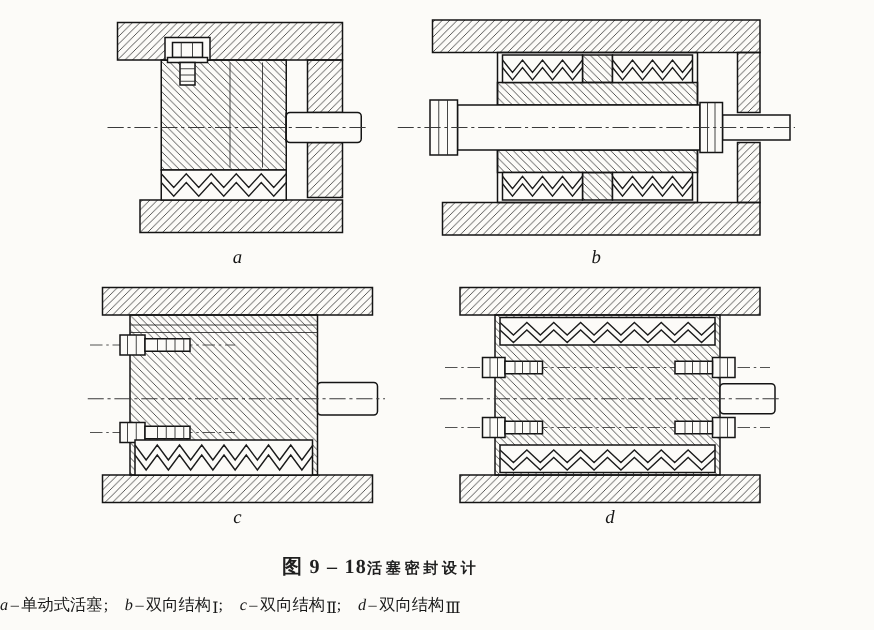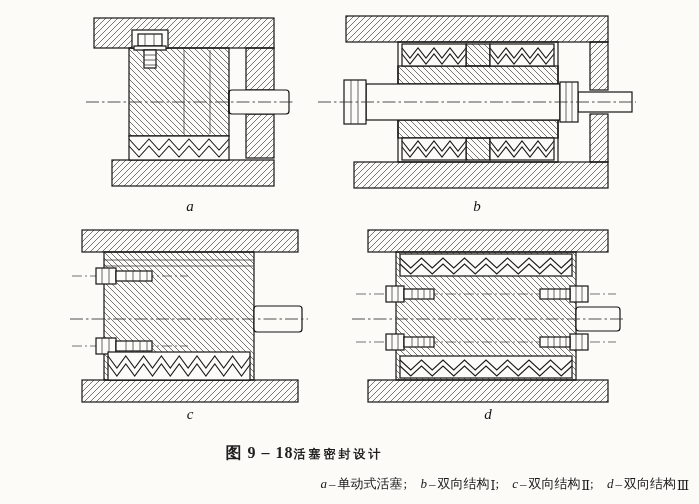--- a/index.html
+++ b/index.html
@@ -27,21 +27,21 @@
   .zz{fill:none;stroke:#1c1c1c;stroke-width:1.1;}
   .cl{stroke:#3a3a3a;stroke-width:0.9;stroke-dasharray:13 3 2.5 3;fill:none;}
   .cl2{stroke:#3a3a3a;stroke-width:0.7;stroke-dasharray:10 3 2 3;fill:none;}
   .caption{
     position:absolute;top:443px;left:0;width:699px;box-sizing:border-box;
     padding-right:90px;text-align:center;white-space:nowrap;
   }
   .cap-num{font-size:16px;font-weight:600;letter-spacing:1px;}
   .cap-title{font-size:12px;font-weight:700;letter-spacing:3px;}
   .legend{
-    position:absolute;top:475px;left:0;width:699px;text-align:right;
+    position:absolute;top:475px;left:0;width:699px;text-align:left;
     font-size:13px;white-space:nowrap;color:#191919;
   }
   .leg-item{margin-right:10px;}
   .leg-key{font-style:italic;font-family:"Liberation Serif","DejaVu Serif",serif;margin-right:2px;}
   .leg-dash{margin-right:2px;}
   .leg-num{position:relative;top:2px;font-size:12.5px;margin-left:1px;}
 </style>
 </head>
 <body>
 

